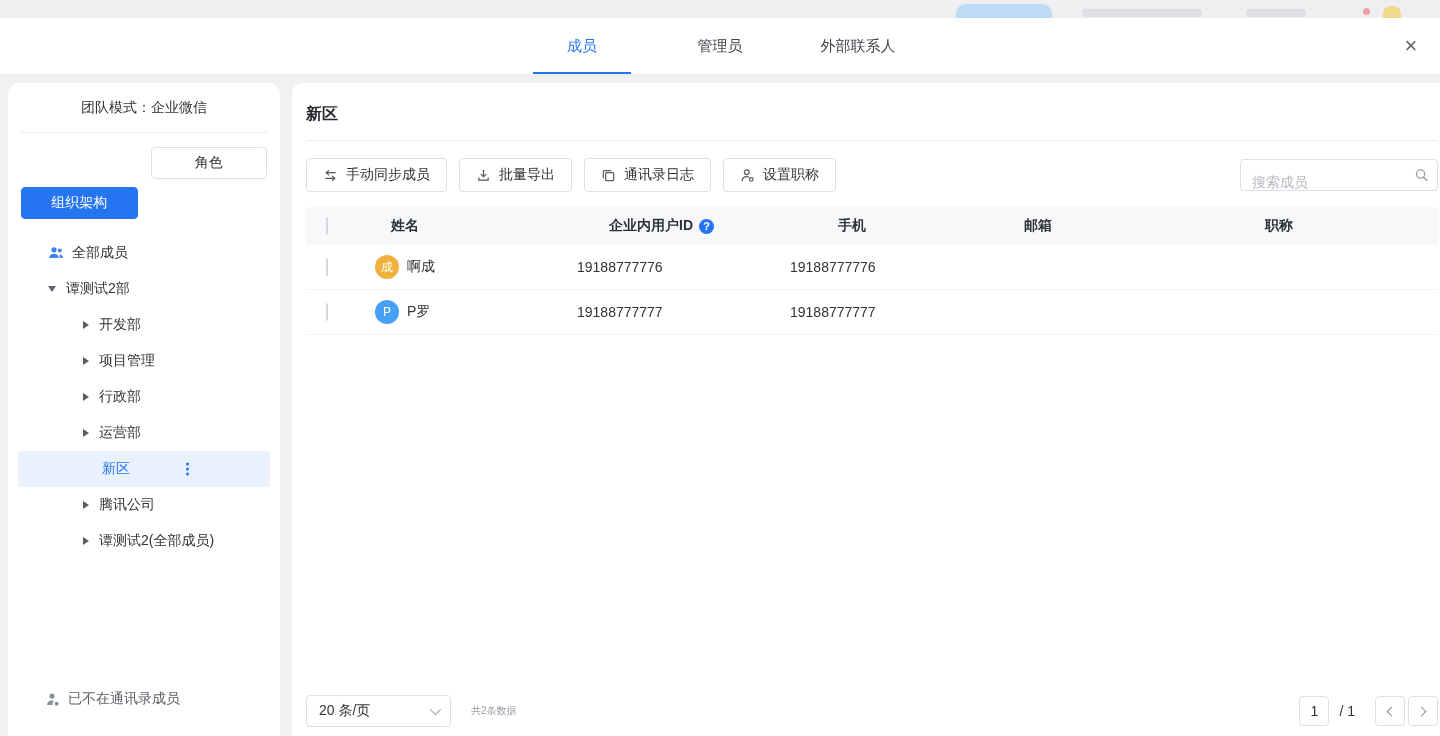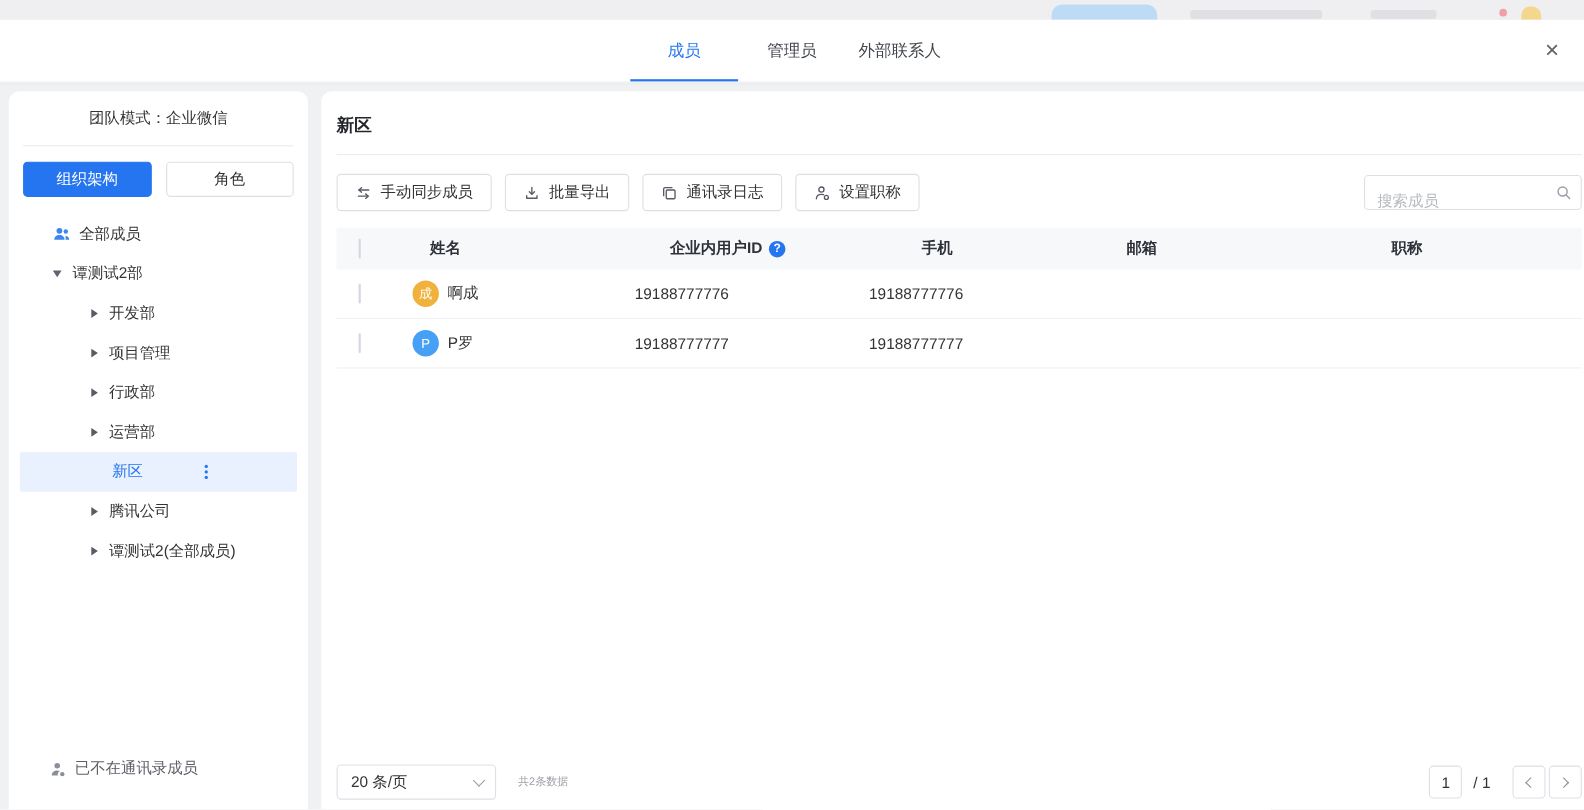--- a/index.html
+++ b/index.html
@@ -10,32 +10,32 @@
   
   .top-strip { position:absolute; top:0; left:0; right:0; height:18px; background:#efeff1; }
   .bg-pill { position:absolute; left:956px; top:4px; width:96px; height:14px; border-radius:10px 10px 0 0; background:#add4f7; opacity:.75; }
   .bg-ghost1 { position:absolute; left:1082px; top:9px; width:120px; height:8px; background:#dfe0e3; border-radius:3px; }
   .bg-ghost2 { position:absolute; left:1246px; top:9px; width:60px; height:8px; background:#dfe0e3; border-radius:3px; }
   .bg-dot { position:absolute; left:1363px; top:8px; width:7px; height:7px; border-radius:50%; background:#f0a1a8; }
   .bg-blob { position:absolute; left:1383px; top:6px; width:18px; height:12px; border-radius:8px 8px 0 0; background:#f3d27a; opacity:.85; }
 
   
   .tabbar { position:absolute; top:18px; left:0; right:0; height:57px; background:#fff; border-bottom:1px solid #edeff2; box-shadow:0 1px 3px rgba(0,0,0,.03); }
-  .tabs { display:flex; justify-content:center; height:100%; }
+  .tabs { display:flex; justify-content:center; gap:40px; height:100%; }
   .tab { width:98px; display:flex; align-items:center; justify-content:center; font-size:15px; color:#42464d; position:relative; cursor:pointer; }
   .tab.active { color:#2575f0; }
   .tab.active::after { content:""; position:absolute; bottom:0; left:0; right:0; height:2px; background:#2575f0; }
   .close-btn { position:absolute; right:14px; top:50%; transform:translateY(-50%); width:30px; height:30px; display:flex; align-items:center; justify-content:center; font-size:22px; color:#5f6368; cursor:pointer; }
 
   
   .sidebar { position:absolute; top:83px; left:8px; width:272px; bottom:0; background:#fff; border-radius:10px 10px 0 0; }
   .sidebar-head { margin:0 13px; padding:16px 0 15px; border-bottom:1px solid #ececee; text-align:center; color:#333; font-size:14px; }
   .seg-buttons { display:flex; gap:13px; margin:14px 13px 0; }
   .seg-btn { flex:1; height:32px; display:flex; align-items:center; justify-content:center; border-radius:4px; font-size:14px; cursor:pointer; }
-  .seg-btn.primary { background:#2575f0; color:#fff; border:1px solid #2575f0; }
+  .seg-btn.primary { background:#2575f0; color:#fff; border:1px solid #2575f0;margin-top:40px; }
   .seg-btn.plain { background:#fff; color:#333; border:1px solid #dcdfe6; }
 
   .tree { margin-top:16px; }
   .tree-item { display:flex; align-items:center; height:36px; cursor:pointer; position:relative; color:#333; }
   .tree-item.lvl0 { padding-left:40px; }
   .tree-item.lvl1 { padding-left:75px; }
   .tree-item.selected { background:#e8f1fd; margin:0 10px; padding-left:84px; color:#2575f0; border-radius:2px; }
   .caret-right { width:0; height:0; border-left:6px solid #565b64; border-top:4px solid transparent; border-bottom:4px solid transparent; margin-right:10px; flex:none; cursor:pointer; }
   .caret-down { width:0; height:0; border-top:6px solid #5d6472; border-left:4px solid transparent; border-right:4px solid transparent; margin-right:10px; flex:none; cursor:pointer; }
   .tree-ico { width:16px; height:16px; margin-right:8px; flex:none; }

